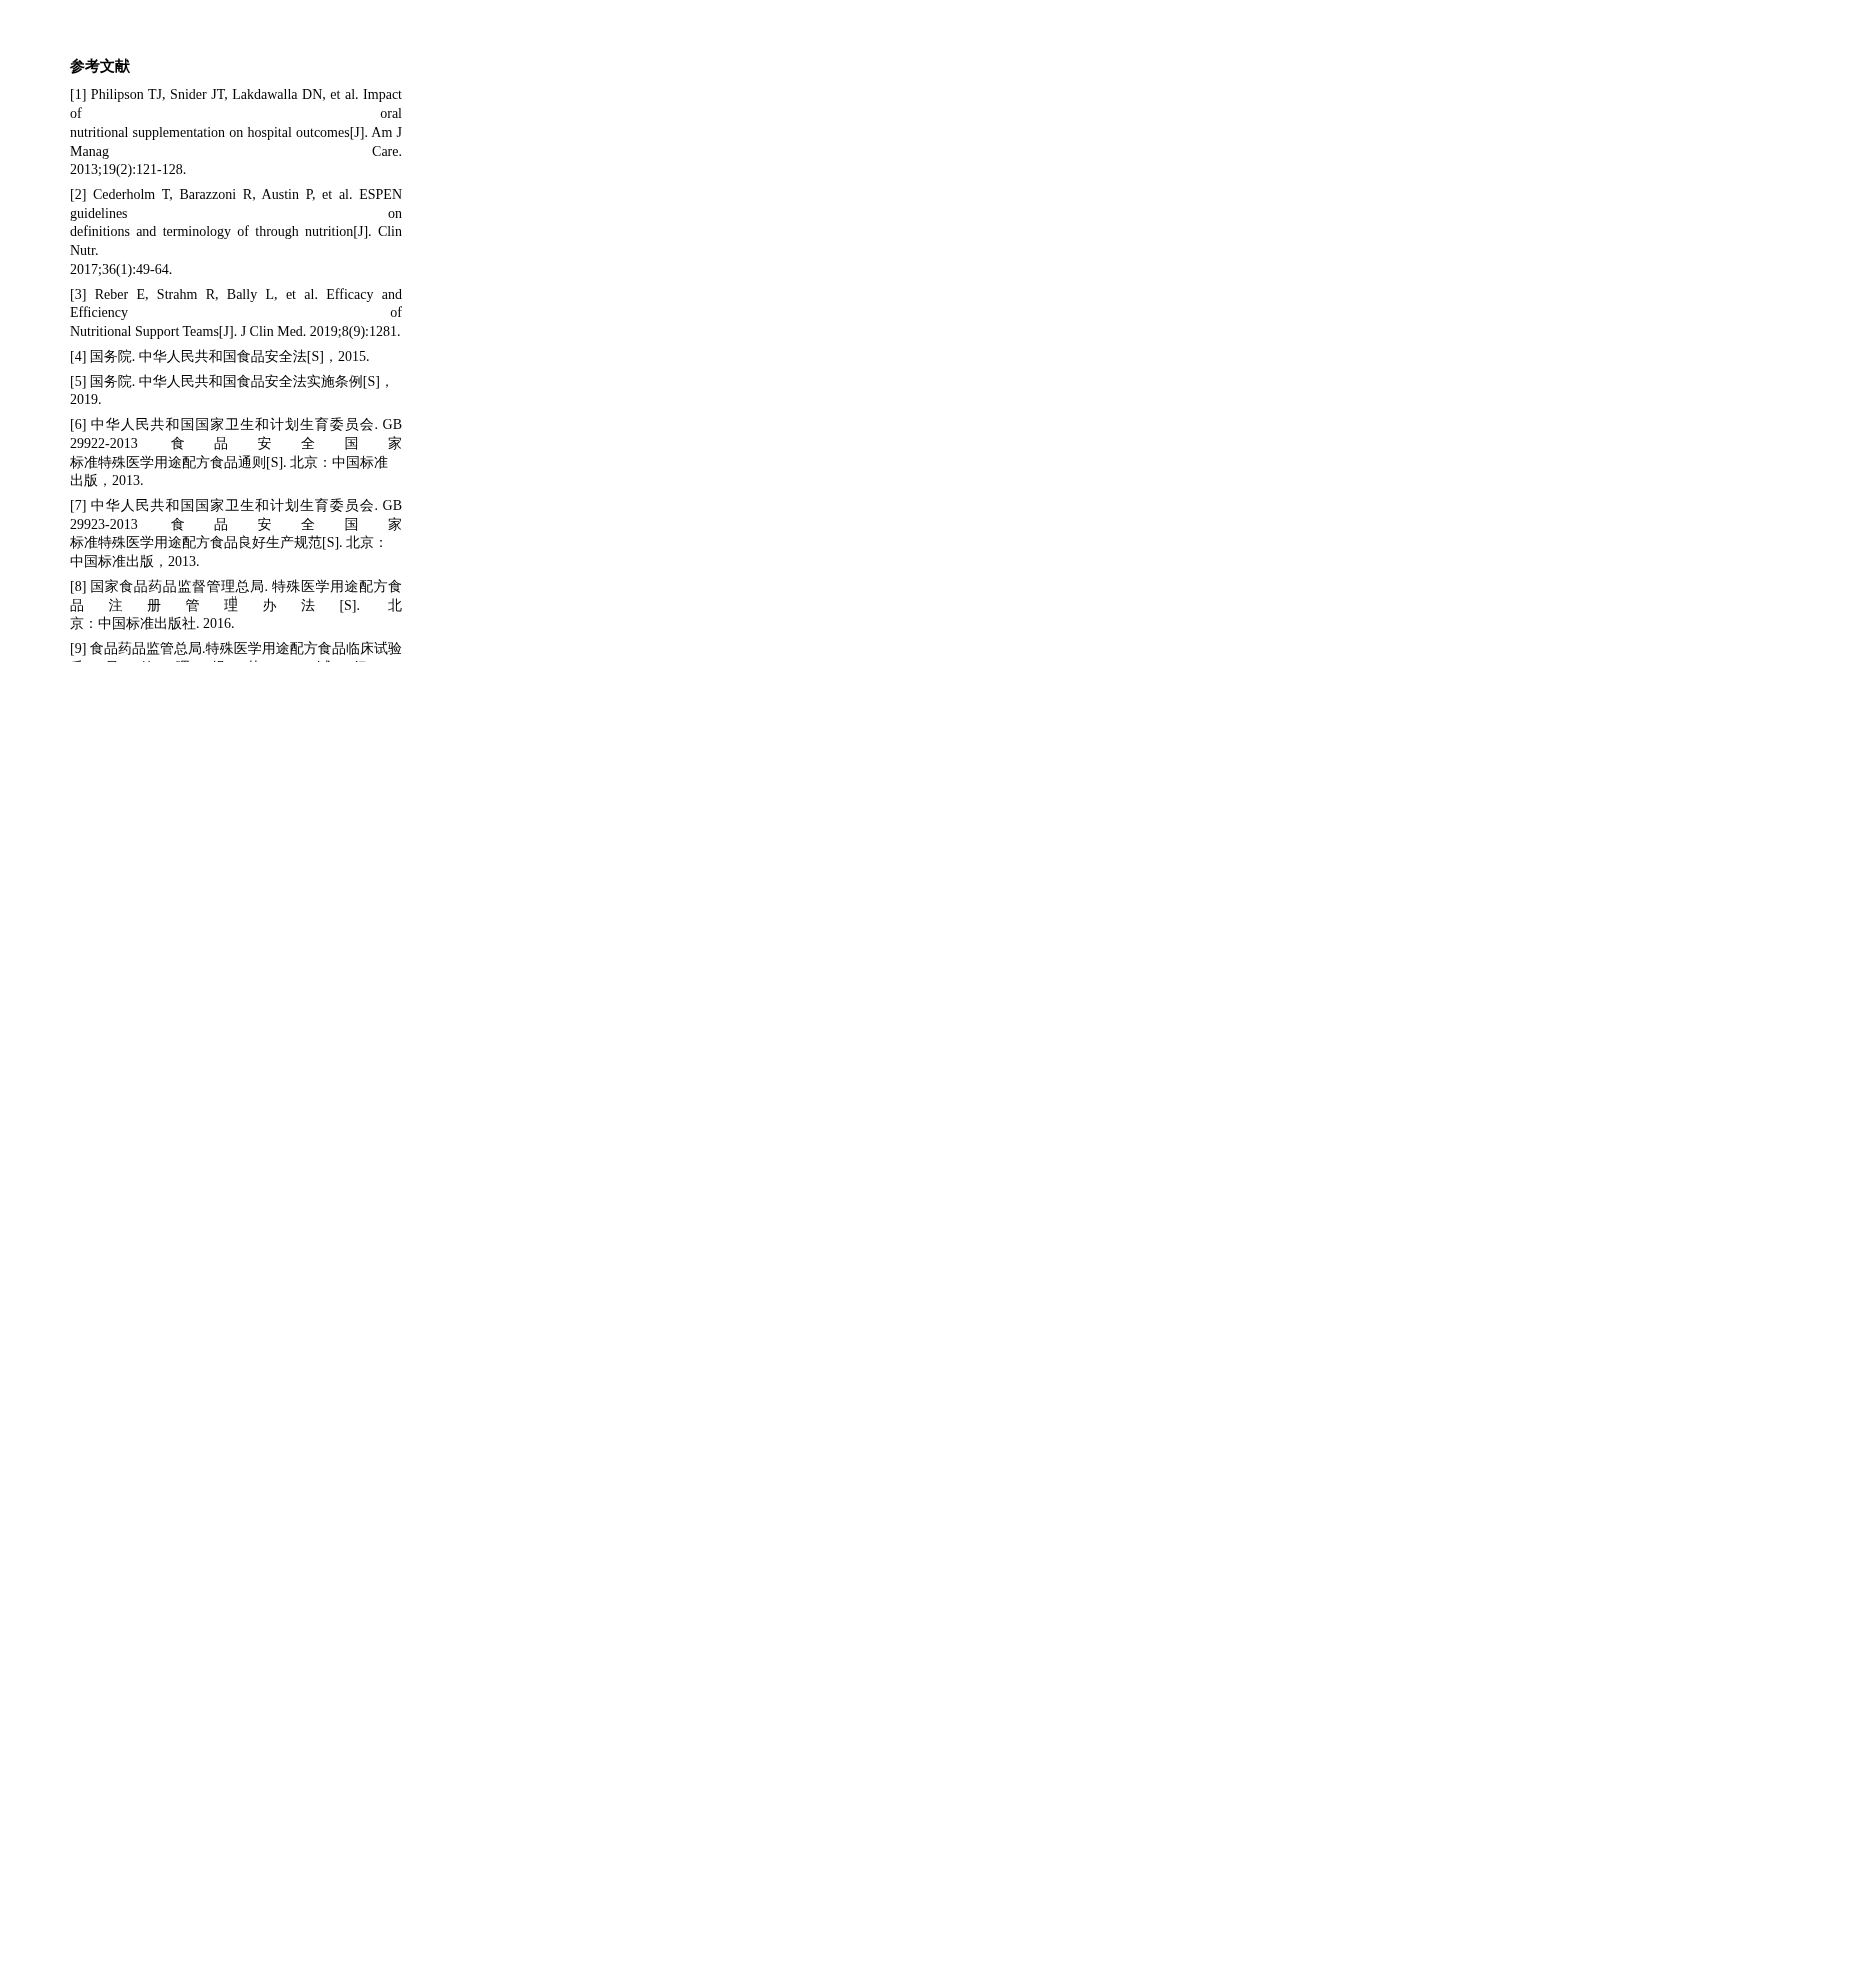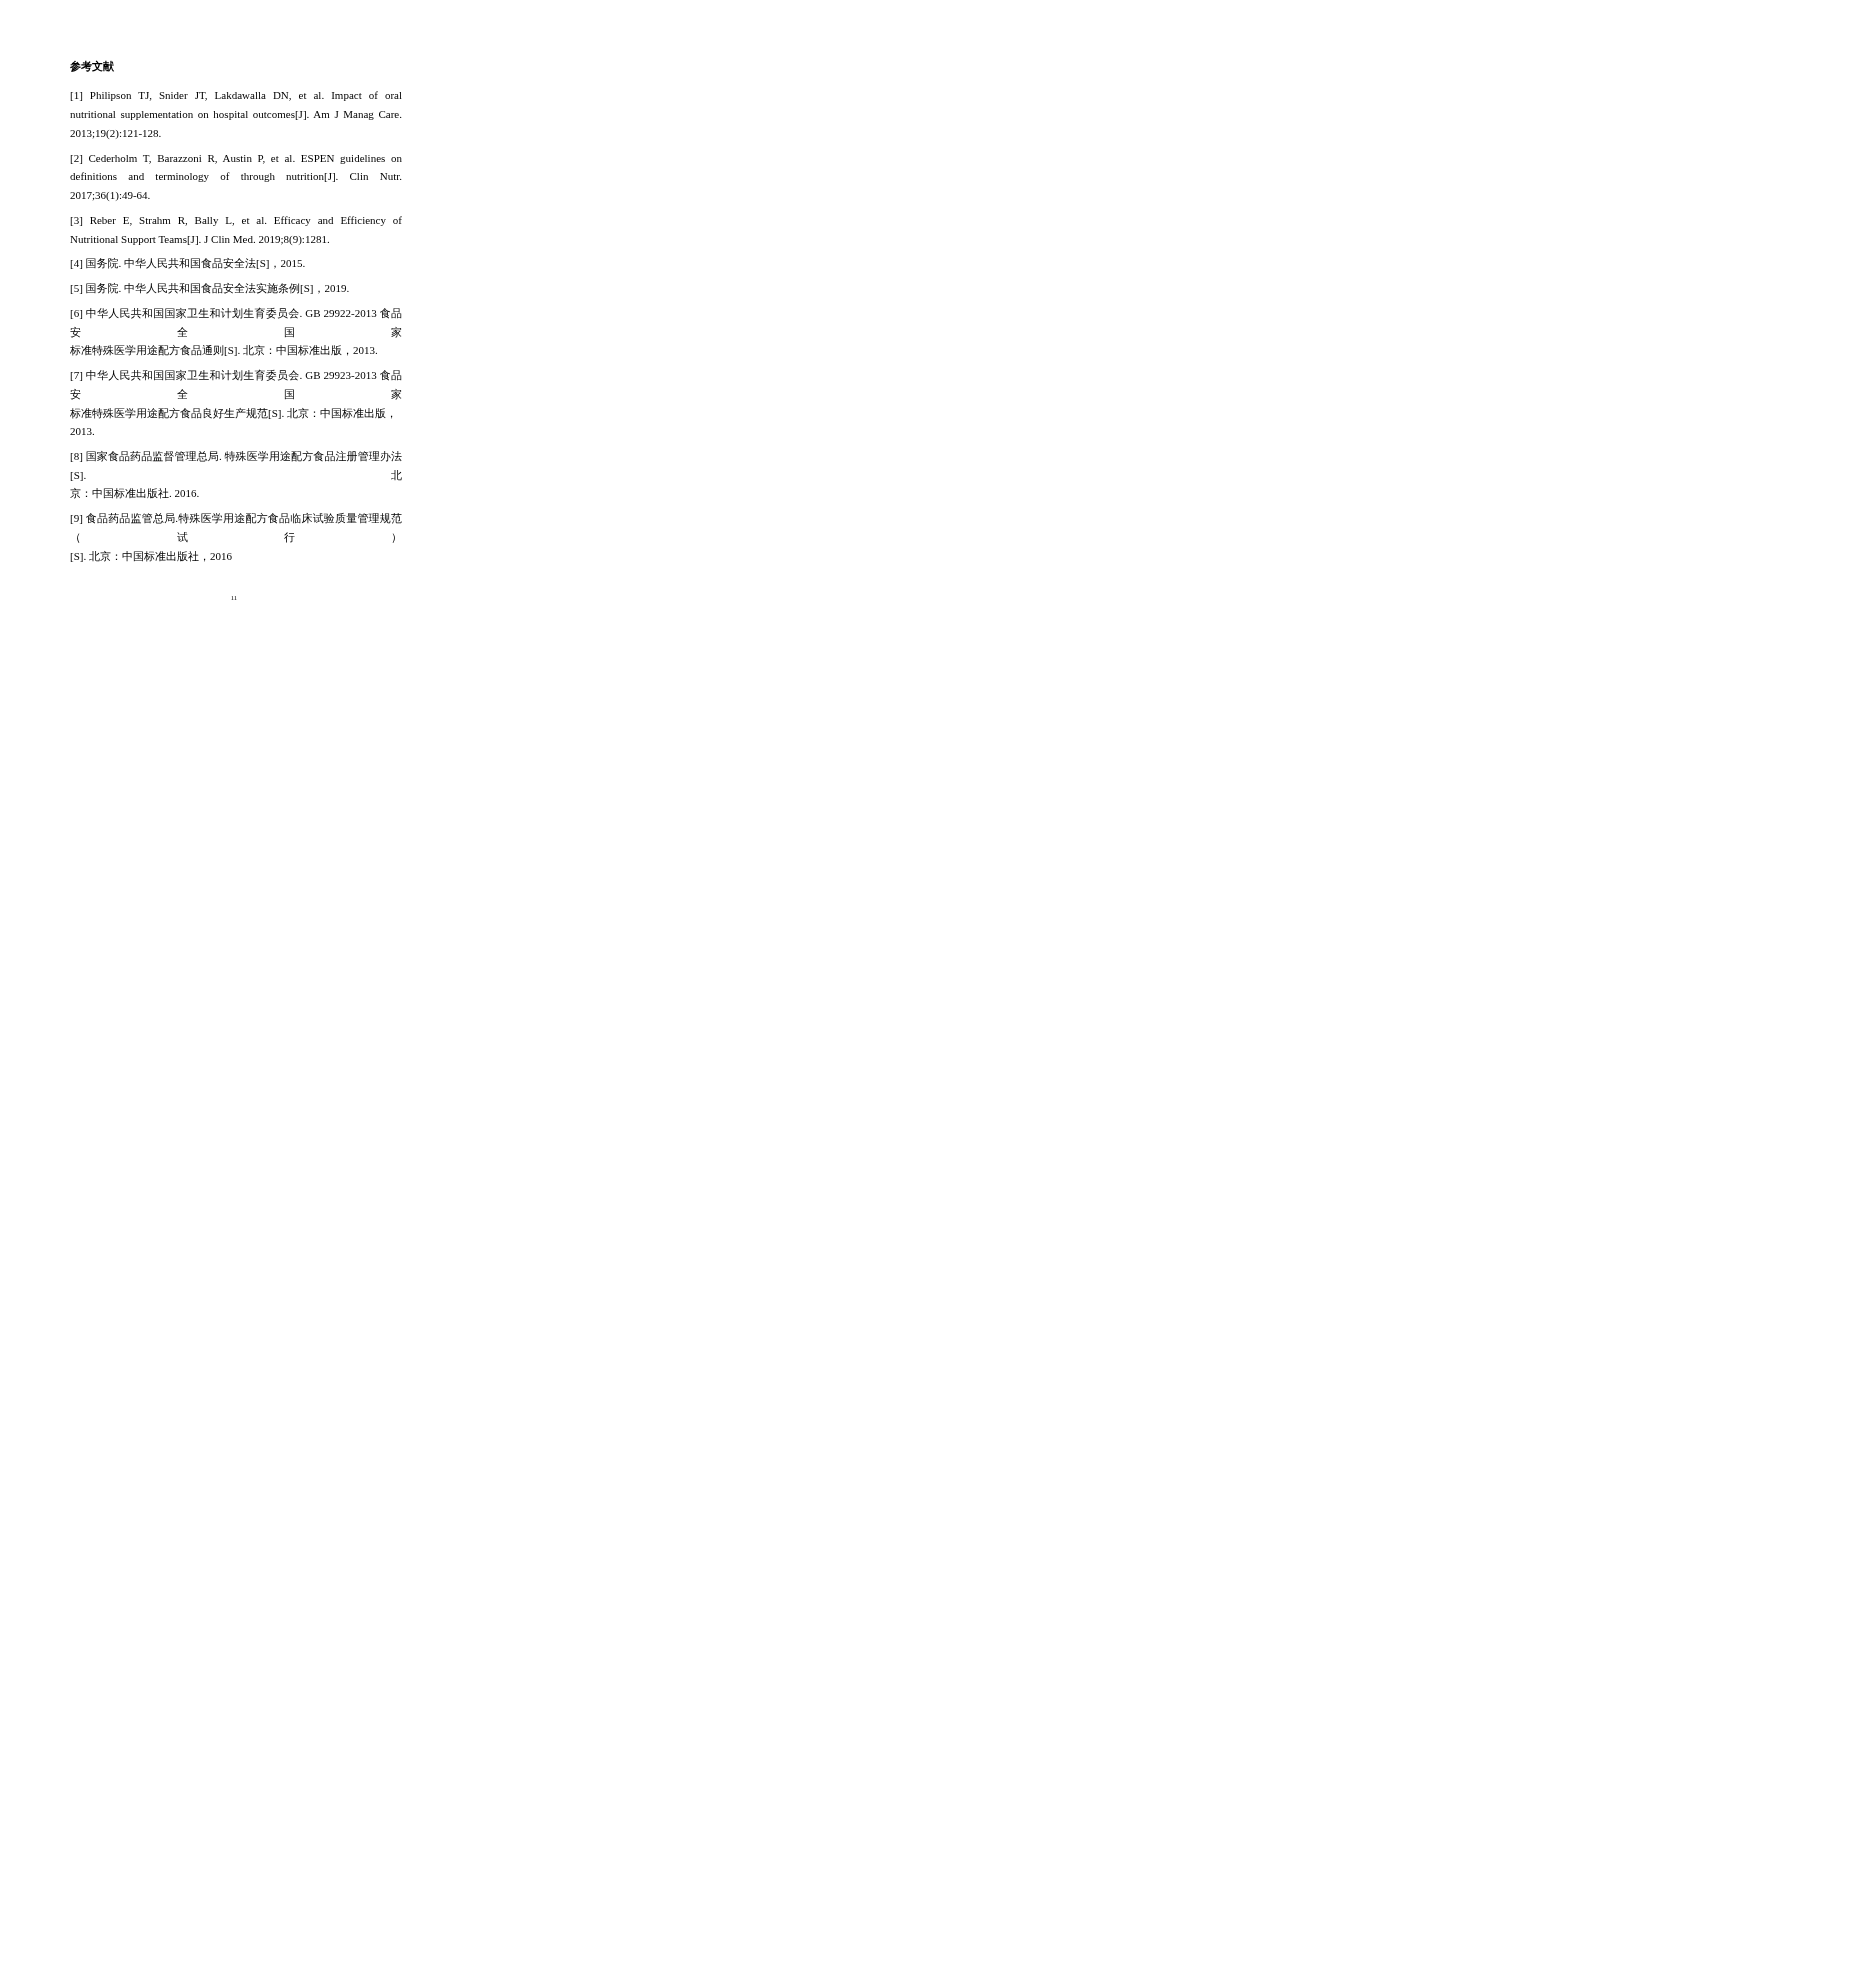--- a/index.html
+++ b/index.html
@@ -16,28 +16,28 @@
     font-family: "Liberation Serif", "DejaVu Serif", serif;
     overflow: hidden;
   }
   .content {
     position: absolute;
     left: 70px;
     right: 66px;
     top: 60px;
   }
   .doc-title {
-    font-size: 11px;
+    font-size: 15px;
     font-weight: 700;
     line-height: 12.6px;
     margin: 0 0 13.8px 0;
   }
   .ref {
     margin: 0 0 6.1px 0;
-    font-size: 11px;
+    font-size: 14px;
   }
   .line {
     line-height: 18.7px;
     text-align: justify;
     text-justify: inter-word;
   }
   .line.j {
     text-align-last: justify;
   }
   .line.last {

